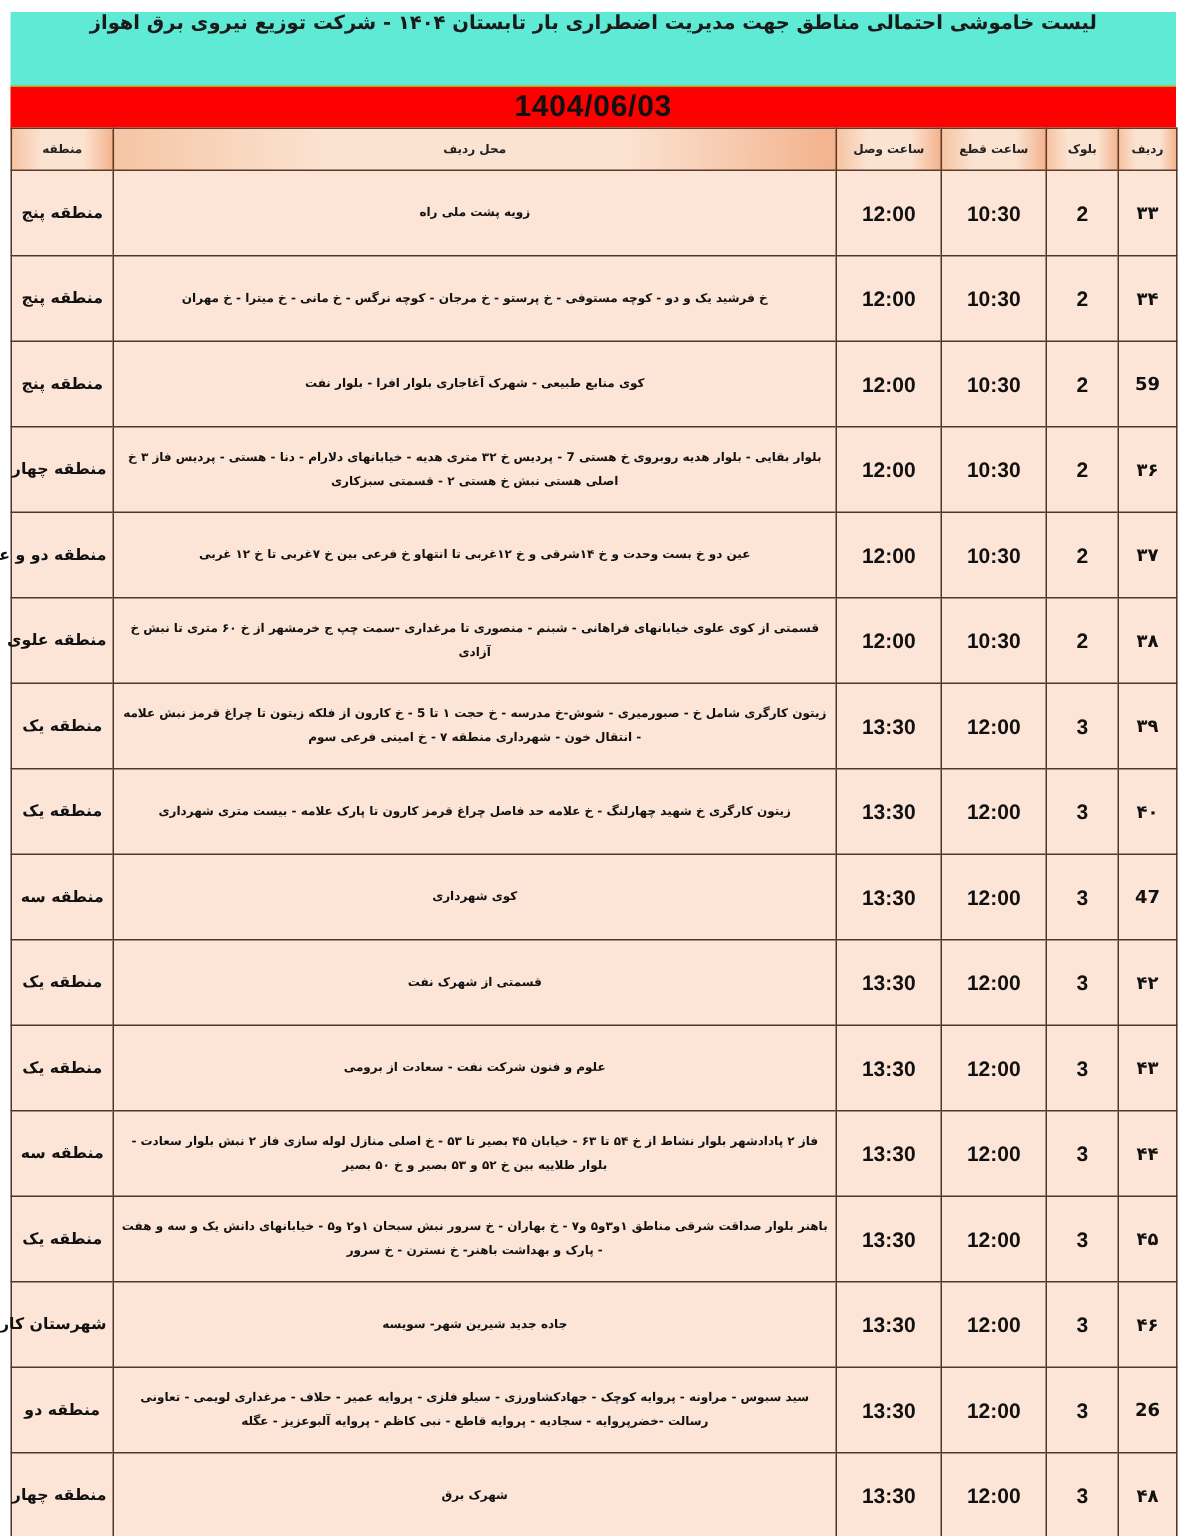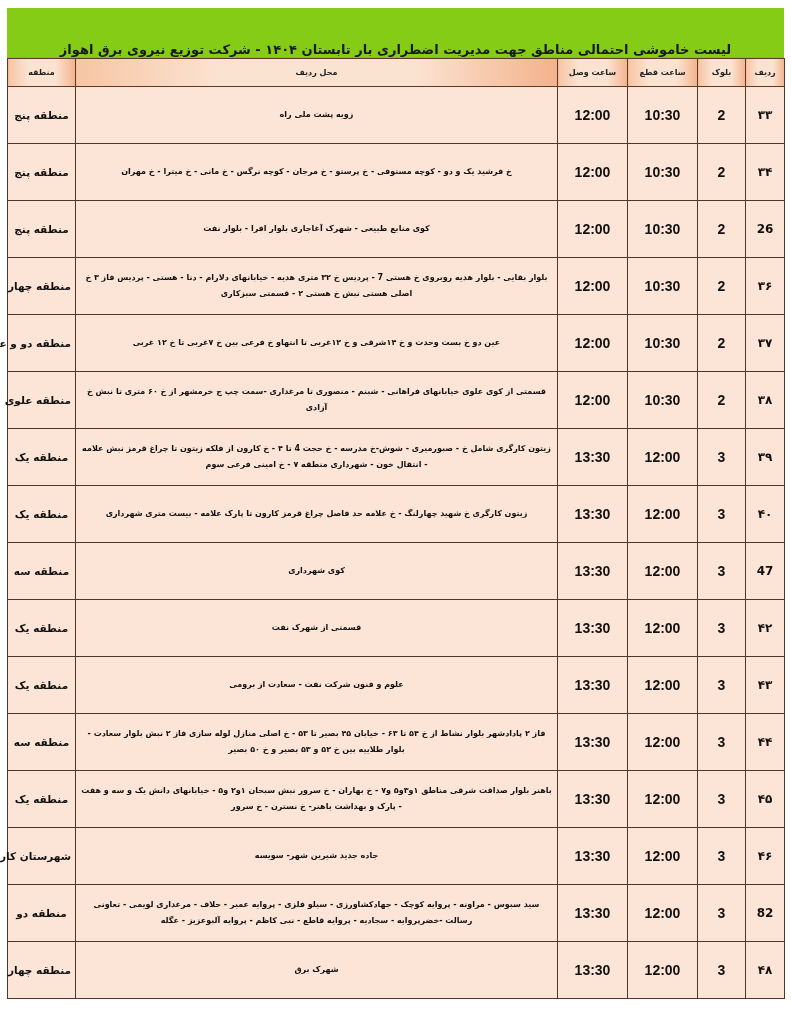--- a/index.html
+++ b/index.html
@@ -1,20 +1,20 @@
 <!DOCTYPE html>
 <html><head>
 <meta charset="utf-8">
 <style>
   html, body { margin: 0; padding: 0; background: #ffffff; }
   body { width: 791px; height: 1024px; position: relative; overflow: hidden;
          font-family: "DejaVu Sans", sans-serif; }
   .sheet { position: absolute; left: 7px; top: 8px; width: 777px; }
-  .banner { height: 49px; background: #84cc16; border-bottom: 1px solid #c9a400;
-            display: flex; align-items: flex-end; justify-content: center; direction: rtl; }
+  .banner { height: 49px; background: #5eead4; border-bottom: 1px solid #c9a400;
+            display: flex; align-items: flex-start; justify-content: center; direction: rtl; }
   .banner-title { font-size: 13px; font-weight: bold; color: #1a1a1a; }
   .datebar { height: 27px; background: #ff0000; display: flex; align-items: center;
              justify-content: center; }
   .date-text { font-family: "Liberation Sans", sans-serif; font-size: 20px; font-weight: bold;
                color: #111; letter-spacing: 0.5px; }
   table.grid { width: 777px; border-collapse: collapse; table-layout: fixed; direction: rtl; }
   table.grid th { height: 15px; padding: 6px; font-size: 8px; font-weight: bold; color: #222;
                   background: linear-gradient(to right, #f6c5a4 0%, #fbe3d2 30%, #fbe3d2 70%, #f3b28c 100%);
                   border: 1px solid #5b3a29; }
   table.grid td { height: 56px; padding: 0 4px; background: #fce4d6; border: 1.5px solid #4e3629;
@@ -23,20 +23,23 @@
   td.c-block, td.c-time { font-family: "Liberation Sans", sans-serif; font-size: 14px; font-weight: bold; }
   td.c-addr { font-size: 8px; font-weight: bold; line-height: 16px; }
   td.c-region { font-size: 10.5px; font-weight: bold; padding: 0 1px; white-space: nowrap; }
 </style>
 </head>
 <body>
 
 <div class="sheet">
   <div class="banner">
     <span class="banner-title">لیست خاموشی احتمالی مناطق جهت مدیریت اضطراری بار تابستان ۱۴۰۴ - شرکت توزیع نیروی برق اهواز</span>
+  </div>
+  <div class="datebar">
+    <span class="date-text">1404/06/03</span>
   </div>
 
   <table class="grid">
     <colgroup>
       <col style="width:39px">
       <col style="width:48px">
       <col style="width:70px">
       <col style="width:70px">
       <col style="width:482px">
       <col style="width:68px">
@@ -62,21 +65,21 @@
         </tr>
         <tr>
           <td class="c-row">۳۴</td>
           <td class="c-block">2</td>
           <td class="c-time">10:30</td>
           <td class="c-time">12:00</td>
           <td class="c-addr">خ فرشید یک و دو - کوچه مستوفی - خ پرستو - خ مرجان - کوچه نرگس - خ مانی - خ میترا - خ مهران</td>
           <td class="c-region">منطقه پنج</td>
         </tr>
         <tr>
-          <td class="c-row">26</td>
+          <td class="c-row">59</td>
           <td class="c-block">2</td>
           <td class="c-time">10:30</td>
           <td class="c-time">12:00</td>
           <td class="c-addr">کوی منابع طبیعی - شهرک آغاجاری بلوار افرا - بلوار نفت</td>
           <td class="c-region">منطقه پنج</td>
         </tr>
         <tr>
           <td class="c-row">۳۶</td>
           <td class="c-block">2</td>
           <td class="c-time">10:30</td>
@@ -98,21 +101,21 @@
           <td class="c-time">10:30</td>
           <td class="c-time">12:00</td>
           <td class="c-addr">قسمتی از کوی علوی خیابانهای فراهانی - شبنم - منصوری تا مرغداری -سمت چپ ج خرمشهر از خ ۶۰ متری تا نبش خ آزادی</td>
           <td class="c-region">منطقه علوی</td>
         </tr>
         <tr>
           <td class="c-row">۳۹</td>
           <td class="c-block">3</td>
           <td class="c-time">12:00</td>
           <td class="c-time">13:30</td>
-          <td class="c-addr">زیتون کارگری شامل خ - صبورمیری - شوش-خ مدرسه - خ حجت 4 تا ۴ - خ کارون از فلکه زیتون تا چراغ قرمز نبش علامه - انتقال خون - شهرداری منطقه ۷ - خ امینی فرعی سوم</td>
+          <td class="c-addr">زیتون کارگری شامل خ - صبورمیری - شوش-خ مدرسه - خ حجت ۱ تا 5 - خ کارون از فلکه زیتون تا چراغ قرمز نبش علامه - انتقال خون - شهرداری منطقه ۷ - خ امینی فرعی سوم</td>
           <td class="c-region">منطقه یک</td>
         </tr>
         <tr>
           <td class="c-row">۴۰</td>
           <td class="c-block">3</td>
           <td class="c-time">12:00</td>
           <td class="c-time">13:30</td>
           <td class="c-addr">زیتون کارگری خ شهید چهارلنگ - خ علامه حد فاصل چراغ قرمز کارون تا پارک علامه - بیست متری شهرداری</td>
           <td class="c-region">منطقه یک</td>
         </tr>
@@ -158,21 +161,21 @@
         </tr>
         <tr>
           <td class="c-row">۴۶</td>
           <td class="c-block">3</td>
           <td class="c-time">12:00</td>
           <td class="c-time">13:30</td>
           <td class="c-addr">جاده جدید شیرین شهر- سویسه</td>
           <td class="c-region">شهرستان کارون</td>
         </tr>
         <tr>
-          <td class="c-row">82</td>
+          <td class="c-row">26</td>
           <td class="c-block">3</td>
           <td class="c-time">12:00</td>
           <td class="c-time">13:30</td>
           <td class="c-addr">سید سبوس - مراونه - پروایه کوچک - جهادکشاورزی - سیلو فلزی - پروایه عمیر - حلاف - مرغداری لویمی - تعاونی رسالت -خضرپروایه - سجادیه - پروایه قاطع - نبی کاظم - پروایه آلبوعزیز - عگله</td>
           <td class="c-region">منطقه دو</td>
         </tr>
         <tr>
           <td class="c-row">۴۸</td>
           <td class="c-block">3</td>
           <td class="c-time">12:00</td>

